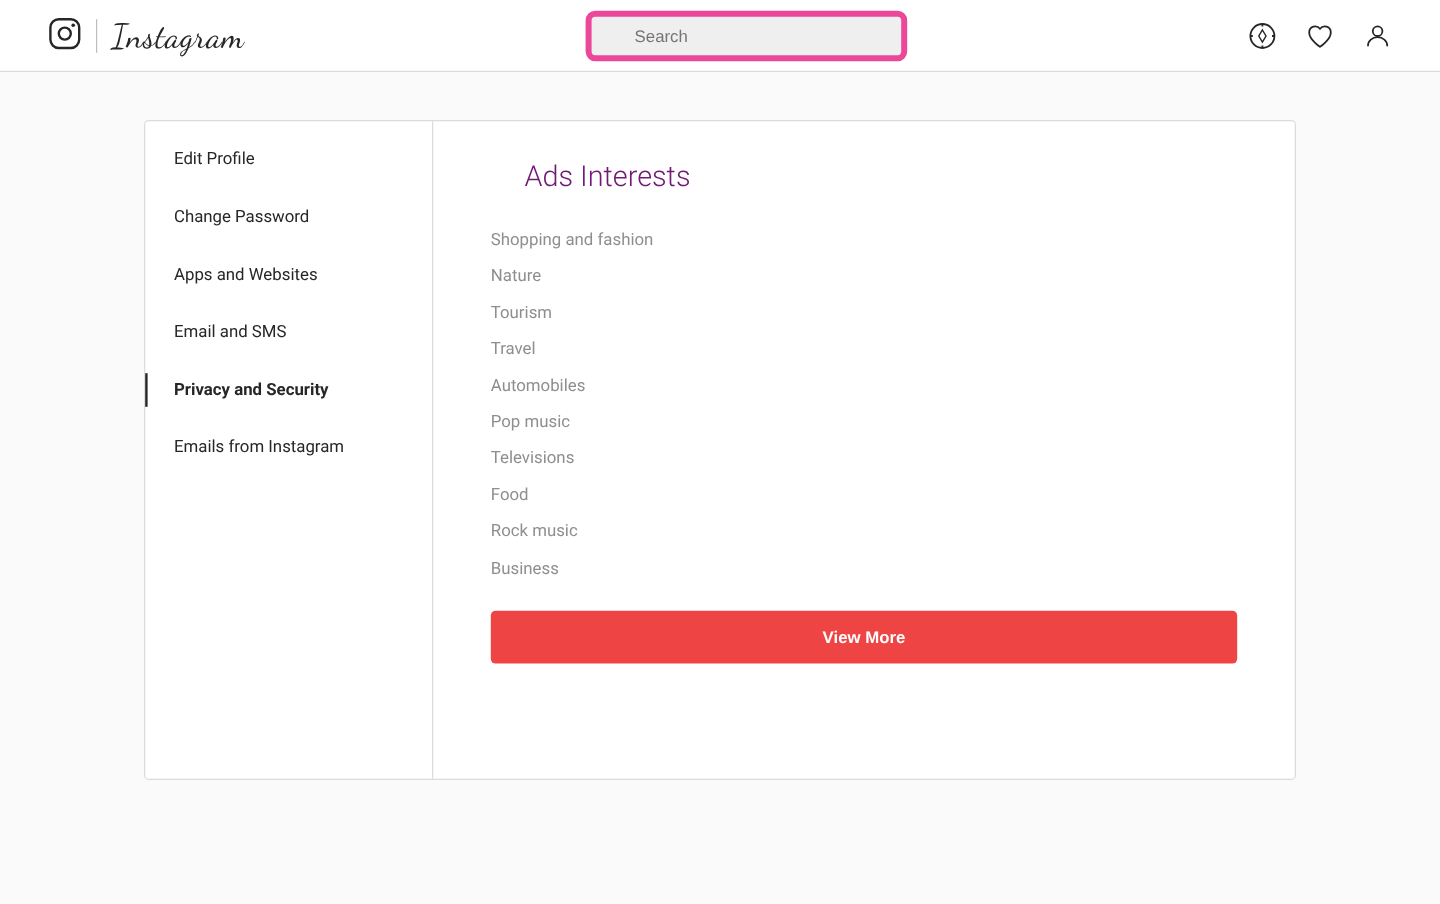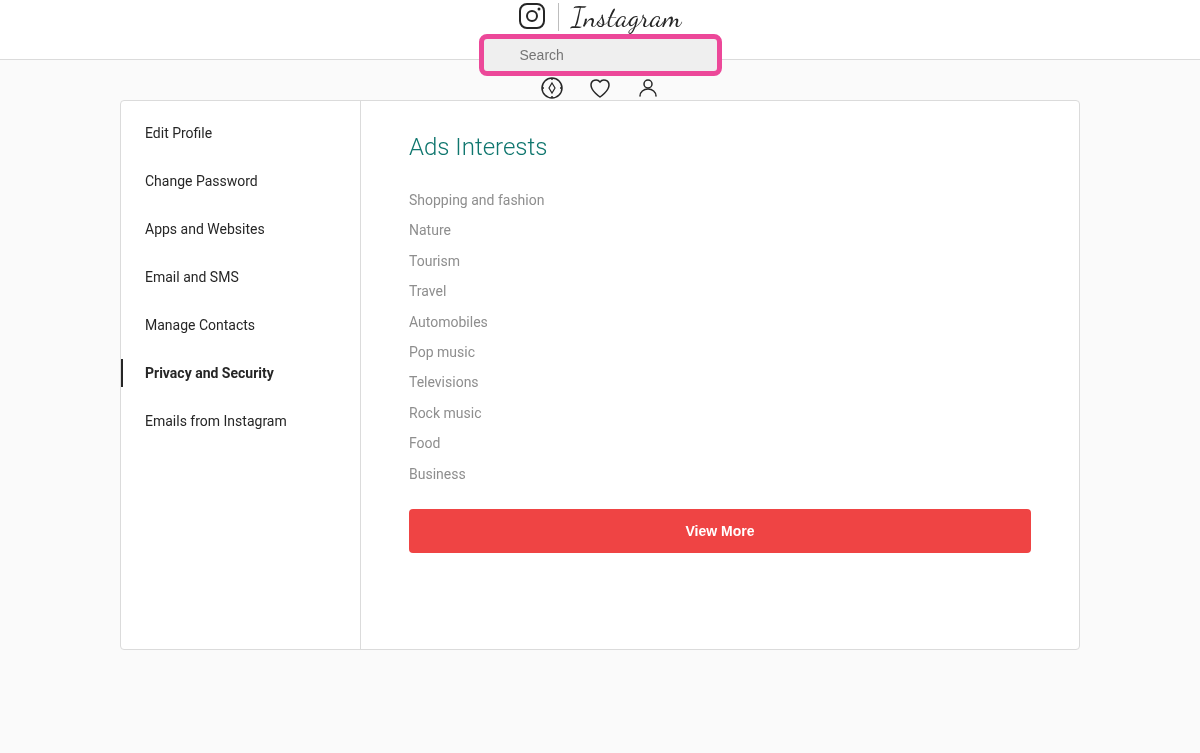--- a/index.html
+++ b/index.html
@@ -20,21 +20,20 @@
       background: #ffffff;
       border-bottom: 1px solid #dbdbdb;
       height: 60px;
       display: flex;
       align-items: center;
       justify-content: space-between;
       padding: 0 40px;
       position: sticky;
       top: 0;
       z-index: 100;
-      flex-direction: column;
     }
 
     .header-left {
       display: flex;
       align-items: center;
       gap: 12px;
     }
 
     .header-divider {
       width: 1px;
@@ -147,22 +146,23 @@
 
     
     .settings-content {
       flex: 1;
       padding: 32px 48px;
     }
 
     .ads-title {
       font-size: 24px;
       font-weight: 300;
-      color: #0f766e;
+      color: #701a75;
       margin-bottom: 24px;
+      margin-left: 28px;
     }
 
     .interests-list {
       list-style: none;
       margin-bottom: 20px;
     }
 
     .interest-item {
       color: #8e8e8e;
       font-size: 14px;
@@ -245,37 +245,36 @@
 
 <div class="main-content">
   <div class="settings-container">
 
     <aside class="settings-sidebar">
 
     <div class="sidebar-item">Edit Profile</div>
         <div class="sidebar-item">Change Password</div>
         <div class="sidebar-item">Apps and Websites</div>
         <div class="sidebar-item">Email and SMS</div>
-        <div class="sidebar-item">Manage Contacts</div>
         <div class="sidebar-item active">Privacy and Security</div>
         <div class="sidebar-item">Emails from Instagram</div>
       </aside>
 
     <section class="settings-content">
       <h1 class="ads-title">Ads Interests</h1>
       <ul class="interests-list">
 
       <li class="interest-item">Shopping and fashion</li>
           <li class="interest-item">Nature</li>
           <li class="interest-item">Tourism</li>
           <li class="interest-item">Travel</li>
           <li class="interest-item">Automobiles</li>
           <li class="interest-item">Pop music</li>
           <li class="interest-item">Televisions</li>
+          <li class="interest-item">Food</li>
           <li class="interest-item">Rock music</li>
-          <li class="interest-item">Food</li>
           <li class="interest-item">Business</li>
         </ul>
       <button class="view-more-btn">View More</button>
     </section>
 
   </div>
 </div>
 
 </body></html>

